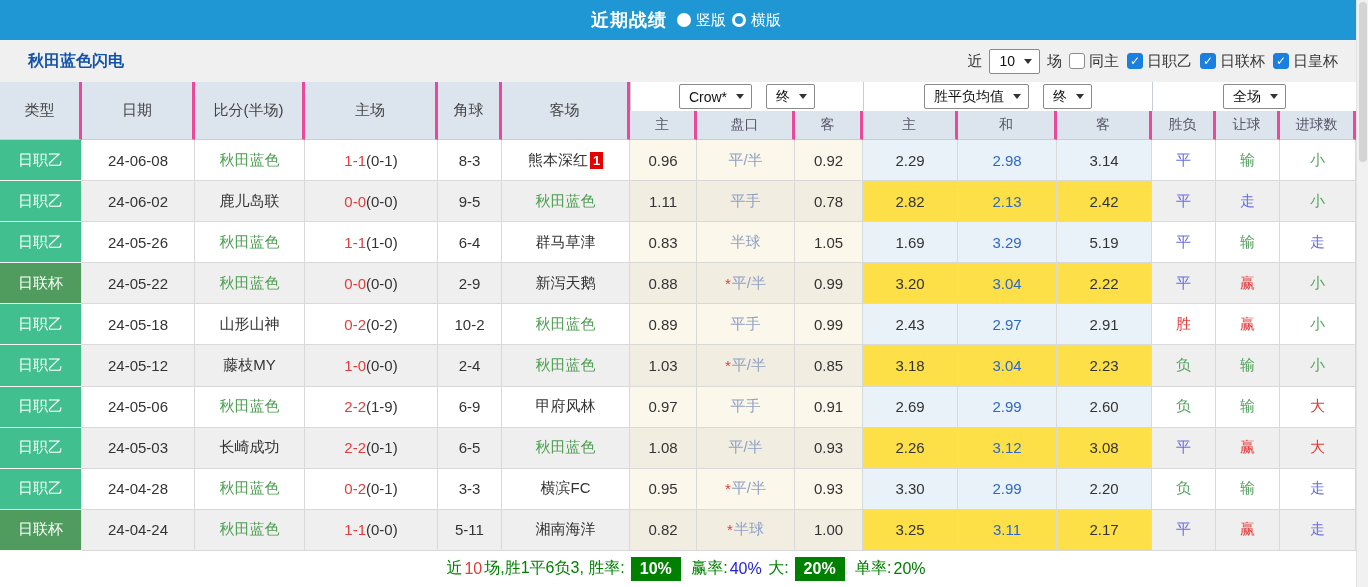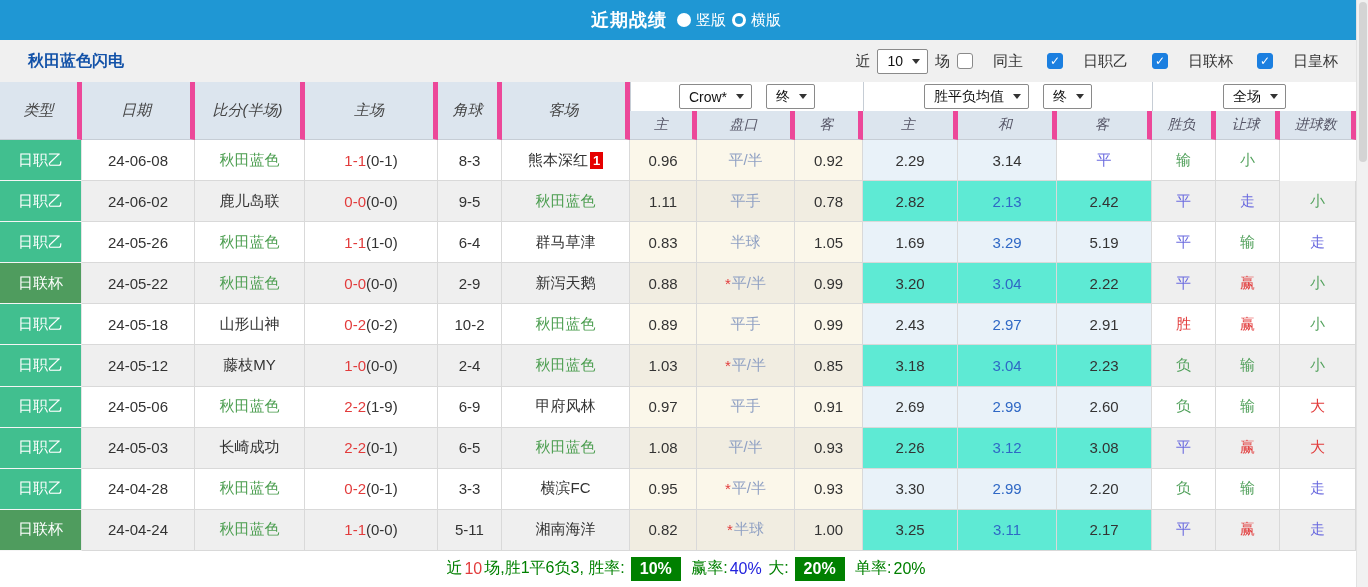--- a/index.html
+++ b/index.html
@@ -22,32 +22,32 @@
   .filters { display: flex; align-items: center; gap: 7px; font-size: 15px; color: #333; }
   .fake-select { display: inline-flex; align-items: center; background: #fff; border: 1px solid #8a8a8a; border-radius: 2px; height: 25px; padding: 0 7px 0 9px; font-size: 14px; color: #111; cursor: pointer; }
   .chev { width: 0; height: 0; border-left: 4px solid transparent; border-right: 4px solid transparent; border-top: 5px solid #333; margin-left: 9px; }
   .cbx { width: 16px; height: 16px; border: 1px solid #8a8a8a; border-radius: 3px; background: #fff; display: inline-flex; align-items: center; justify-content: center; cursor: pointer; }
   .cbx.checked { background: #1b7fe0; border-color: #1b7fe0; color: #fff; font-size: 12px; font-weight: bold; }
   .cbx-label { margin-right: 4px; }
 
   
   .cols { display: grid; grid-template-columns: 82px 113px 110px 133px 64px 128px 67px 98px 68px 95px 99px 95px 64px 64px 76px; }
   .thead { grid-template-rows: 29px 29px; width: 1356px; }
-  .th { background: #dce5ee; color: #444; font-size: 15px; display: flex; align-items: center; justify-content: center; border-right: 5px solid #ec4899; border-bottom: 1px solid #c6cdd5; font-style: italic; }
+  .th { background: #dce5ee; color: #444; font-size: 15px; display: flex; align-items: center; justify-content: center; border-right: 3px solid #ec4899; border-bottom: 1px solid #c6cdd5; }
   .th.span2 { grid-row: span 2; }
   .dd-group { background: #fff; display: flex; align-items: center; justify-content: center; gap: 14px; border-left: 1px solid #c6cdd5; }
   .sub { background: #dce5ee; color: #556; font-size: 14px; }
 
   .row { height: 41.1px; width: 1356px; }
   .cell { display: flex; align-items: center; justify-content: center; border-right: 1px solid #d9d9d9; border-bottom: 1px solid #d9d9d9; font-size: 15px; color: #333; background: #fff; }
   .row.even .cell { background: #efefef; }
   .cell.c-odds { background: #fbf7ea; }
   .row.even .cell.c-odds { background: #f1ede1; }
   .cell.c-avg { background: #e9f2f9; }
-  .row.even .cell.c-avg { background: #5eead4; }
+  .row.even .cell.c-avg { background: #fde047; }
   .cell.c-type { color: #fff; font-size: 15px; border-right: 1px solid #e4e4e4; border-bottom: 1px solid #f5f5f5; }
   .row .c-type.league { background: #41bf8f; }
   .row .c-type.cup { background: #4f9c5e; }
 
   .t-green { color: #52a15c; }
   .t-teamgreen { color: #4c9e50; }
   .t-red { color: #e23b3b; }
   .t-blue { color: #6b6bdf; }
   .t-handicap { color: #8fa0c3; }
   .t-avgblue { color: #2f68c5; }
@@ -87,21 +87,21 @@
 
   <div class="filterbar content-w">
     <span class="team">秋田蓝色闪电</span>
     <div class="filters">
       <span>近</span>
       <span class="fake-select">
         <span>10</span>
         <span class="chev"></span>
       </span>
       <span>场</span>
-      <span id="checkbox-row" style="display:flex;align-items:center;gap:20px;">
+      <span id="checkbox-row" style="display:flex;align-items:center;gap:4px;">
           <span class="cbx"></span>
           <span class="cbx-label">同主</span>
           <span class="cbx checked">✓</span>
           <span class="cbx-label">日职乙</span>
           <span class="cbx checked">✓</span>
           <span class="cbx-label">日联杯</span>
           <span class="cbx checked">✓</span>
           <span class="cbx-label">日皇杯</span>
         </span>
     </div>
@@ -164,20 +164,21 @@
         <div class="cell">
           <span>熊本深红</span>
           <span class="badge1">1</span>
         </div>
         <div class="cell c-odds">0.96</div>
         <div class="cell c-odds t-handicap">
           <span>平/半</span>
         </div>
         <div class="cell c-odds">0.92</div>
         <div class="cell c-avg">2.29</div>
+        <div class="cell c-avg t-avgblue">2.98</div>
         <div class="cell c-avg">3.14</div>
         <div class="cell t-blue">平</div>
         <div class="cell t-green">输</div>
         <div class="cell t-green">小</div>
       </div>
       <div class="cols row even">
         <div class="cell c-type league">日职乙</div>
         <div class="cell">24-06-02</div>
         <div class="cell">鹿儿岛联</div>
         <div class="cell">

